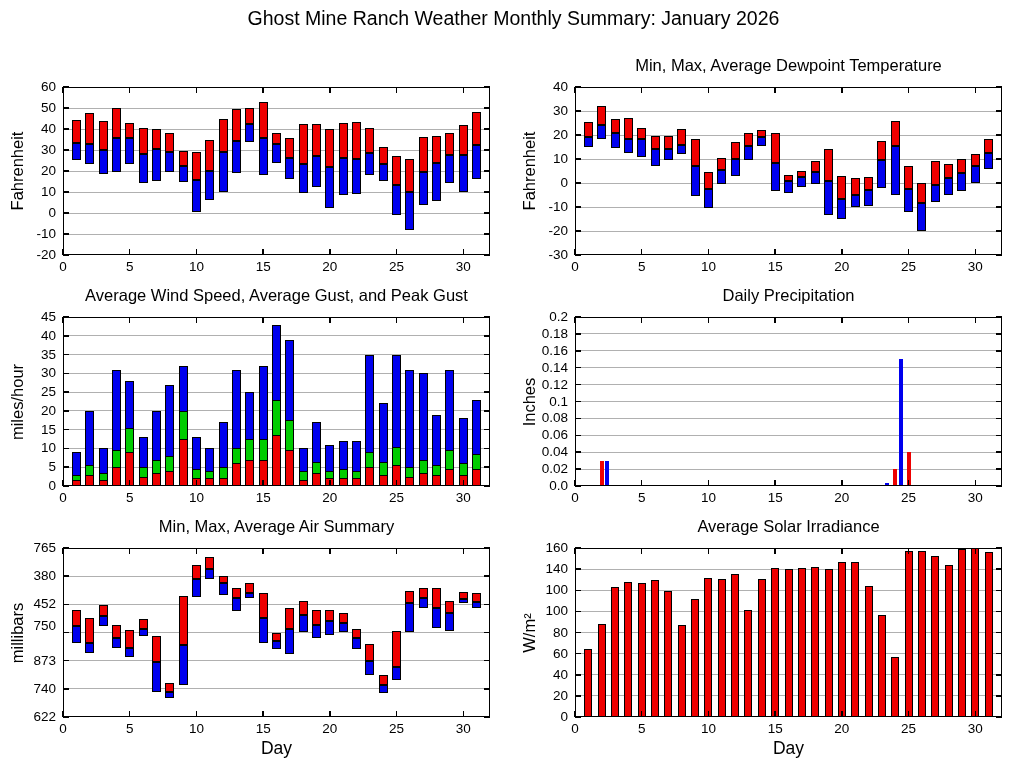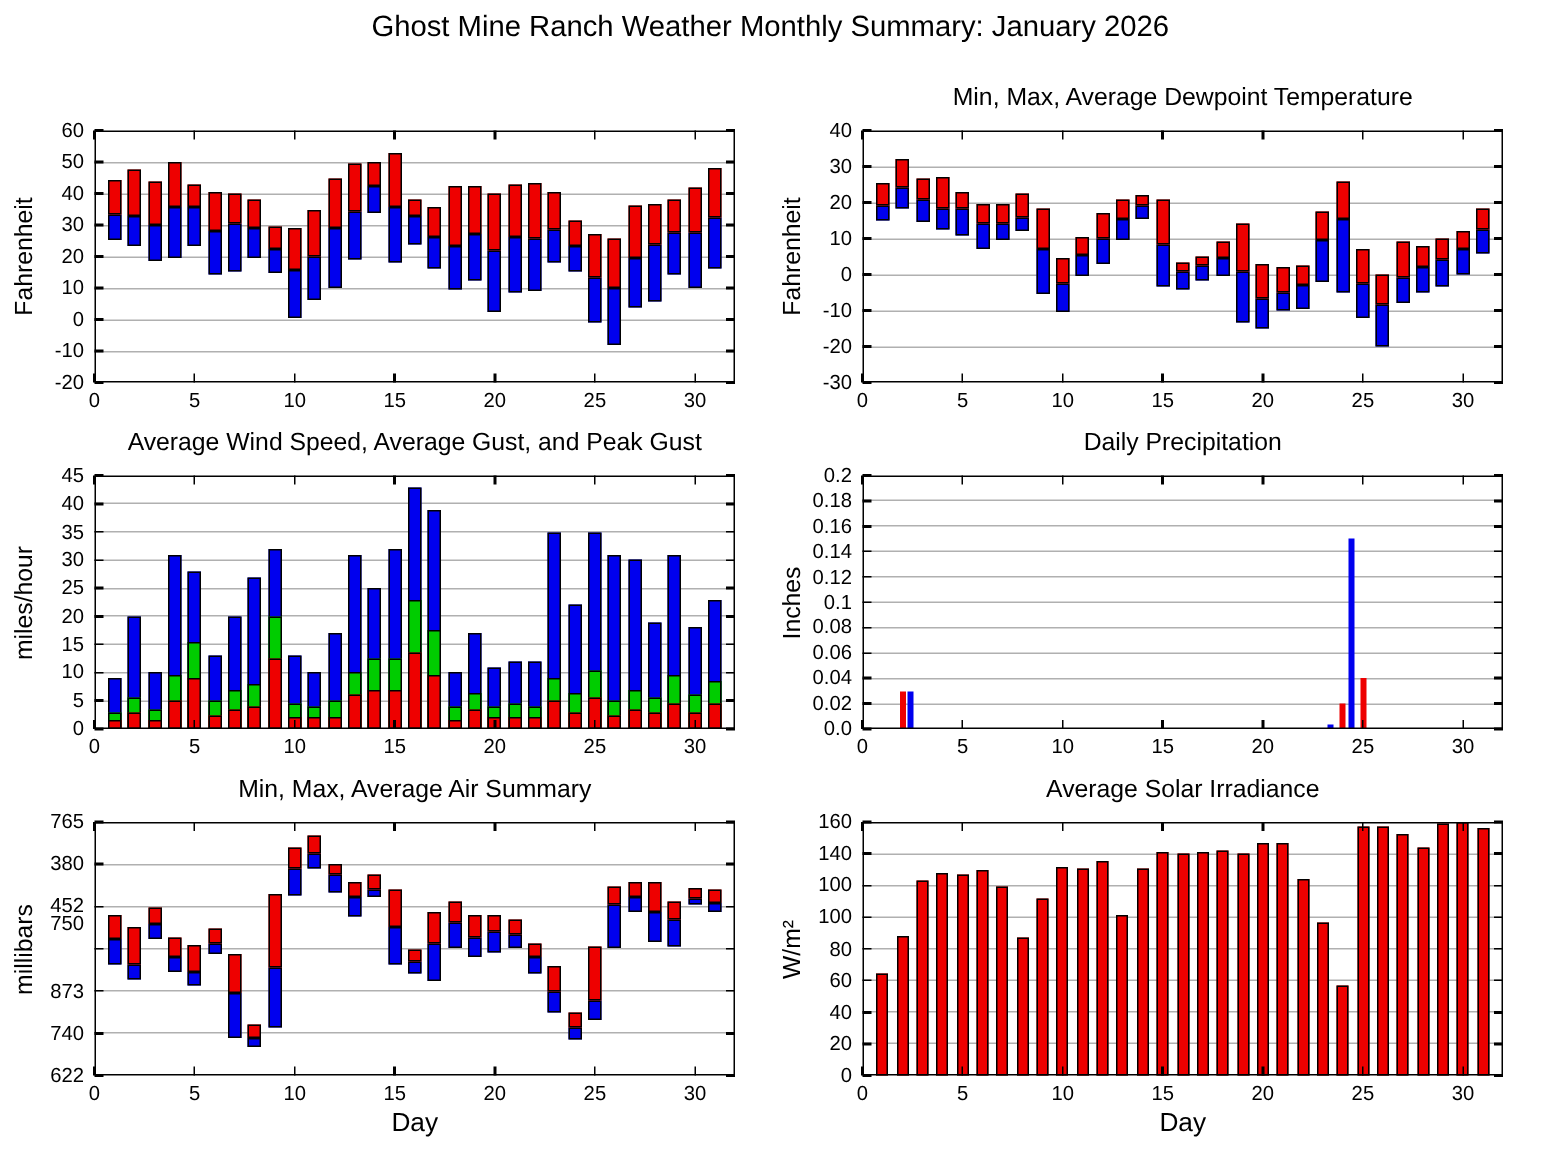--- a/index.html
+++ b/index.html
@@ -611,21 +611,21 @@
       <div class="bar" style="left: 382.469px; width: 9px; top: 52.9533px; height: 11.83px; background: rgb(238, 0, 0);"></div>
       <div class="bar" style="left: 395.812px; width: 9px; top: 51.2633px; height: 3.94333px; background: rgb(0, 0, 238);"></div>
       <div class="bar" style="left: 395.812px; width: 9px; top: 43.94px; height: 7.32333px; background: rgb(238, 0, 0);"></div>
       <div class="bar" style="left: 409.156px; width: 9px; top: 54.08px; height: 6.19667px; background: rgb(0, 0, 238);"></div>
       <div class="bar" style="left: 409.156px; width: 9px; top: 44.5033px; height: 9.57667px; background: rgb(238, 0, 0);"></div>
       <div class="frame"></div>
     </div>
 <div class="ynum" style="top: 161px;">622</div>
     <div class="ynum" style="top: 132.833px;">740</div>
     <div class="ynum" style="top: 104.667px;">873</div>
-    <div class="ynum" style="top: 60px;">750</div>
+    <div class="ynum" style="top: 70px;">750</div>
     <div class="ynum" style="top: 48.3333px;">452</div>
     <div class="ynum" style="top: 20.1667px;">380</div>
     <div class="ynum" style="top: -8px;">765</div>
     <div class="xnum" style="left: -17px;">0</div>
     <div class="xnum" style="left: 49.7188px;">5</div>
     <div class="xnum" style="left: 116.438px;">10</div>
     <div class="xnum" style="left: 183.156px;">15</div>
     <div class="xnum" style="left: 249.875px;">20</div>
     <div class="xnum" style="left: 316.594px;">25</div>
     <div class="xnum" style="left: 383.312px;">30</div>

